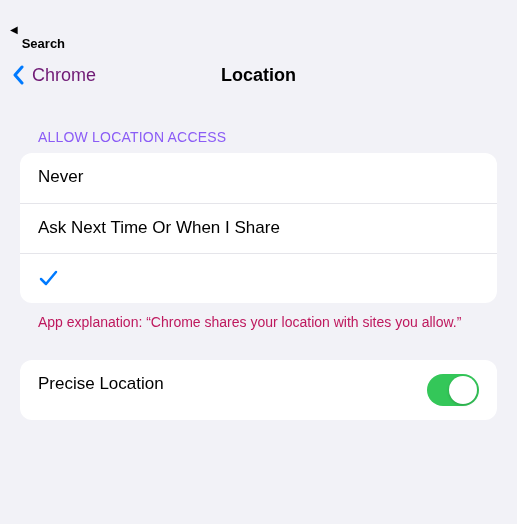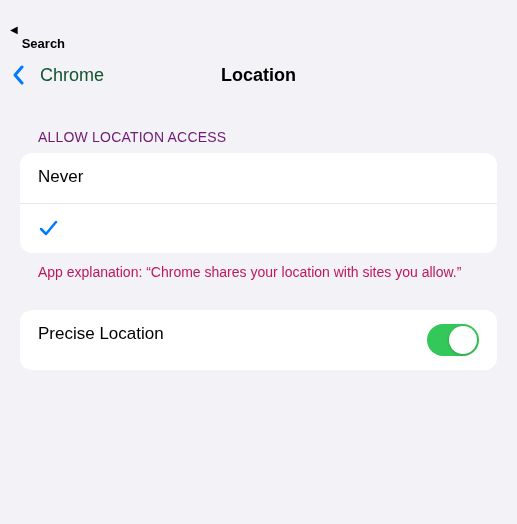--- a/index.html
+++ b/index.html
@@ -34,22 +34,22 @@
     .navbar {
       display: flex;
       align-items: center;
       padding: 6px 12px 10px 12px;
       position: relative;
       height: 44px;
     }
     .back-btn {
       display: flex;
       align-items: center;
-      gap: 16px;
-      color: #14532d;
+      gap: 8px;
+      color: #701a75;
       font-size: 18px;
     }
     .back-chevron {
       display: inline-block;
       width: 12px;
       height: 20px;
     }
     .back-chevron svg {
       display: block;
     }
@@ -61,21 +61,21 @@
       font-weight: 700;
       color: #000;
     }
     .content {
       padding: 0 20px;
     }
     .section-header {
       padding: 30px 18px 8px 18px;
       font-size: 14px;
       letter-spacing: 0.2px;
-      color: #701a75;
+      color: #8b5cf6;
       text-transform: uppercase;
     }
     .group {
       background: #fff;
       border-radius: 12px;
       overflow: hidden;
     }
     .row {
       display: flex;
       align-items: flex-start;
@@ -143,20 +143,23 @@
 </div>
 
 <div class="content">
   <div class="section-header">ALLOW LOCATION ACCESS</div>
 
   <div class="group">
     <div class="row">
       <span>Never</span>
     </div>
     <div class="row">
+      <span>Ask Next Time Or When I Share</span>
+    </div>
+    <div class="row">
       <span class="check">
         <svg viewBox="0 0 20 20" width="20" height="20">
           <polyline points="3,11 8,16 18,4" fill="none" stroke="#007aff" stroke-width="2.5" stroke-linecap="round" stroke-linejoin="round"></polyline>
         </svg>
       </span>
     </div>
   </div>
 
   <div class="footer-text">App explanation: “Chrome shares your location with sites you allow.”</div>
 

